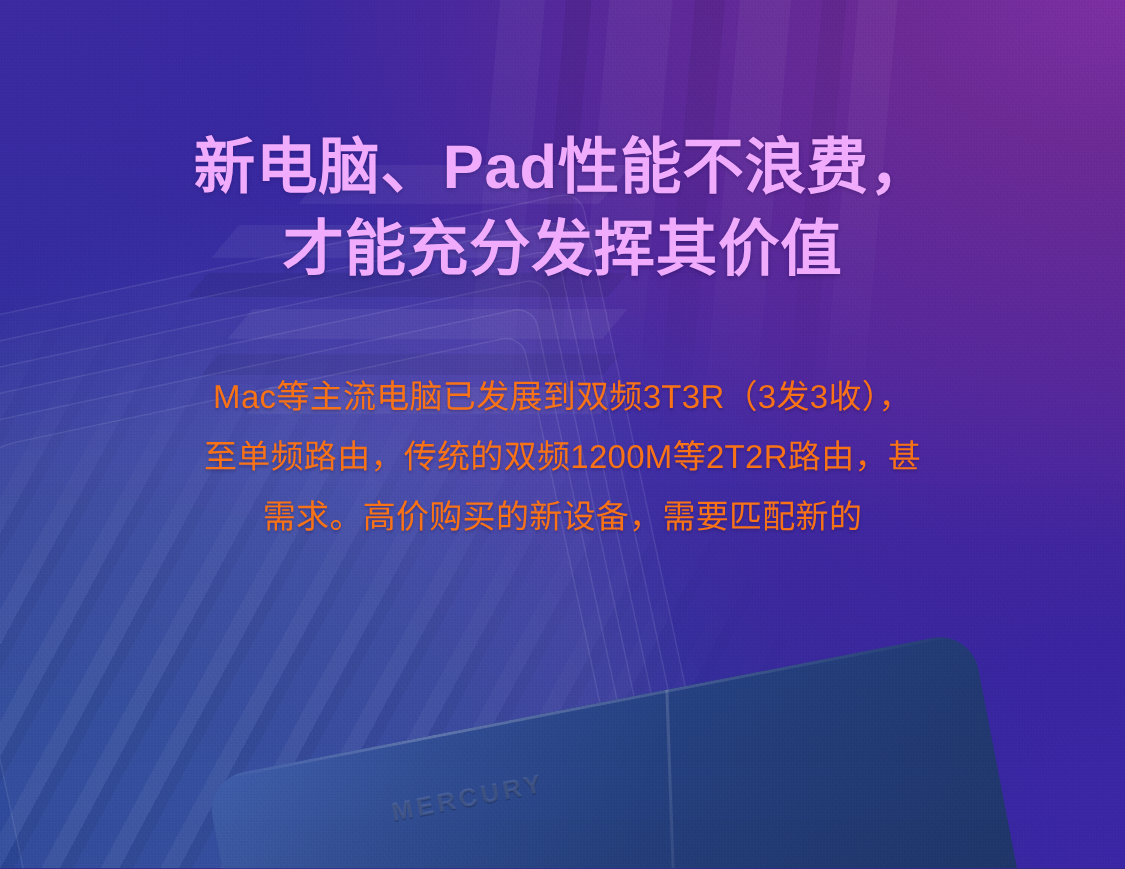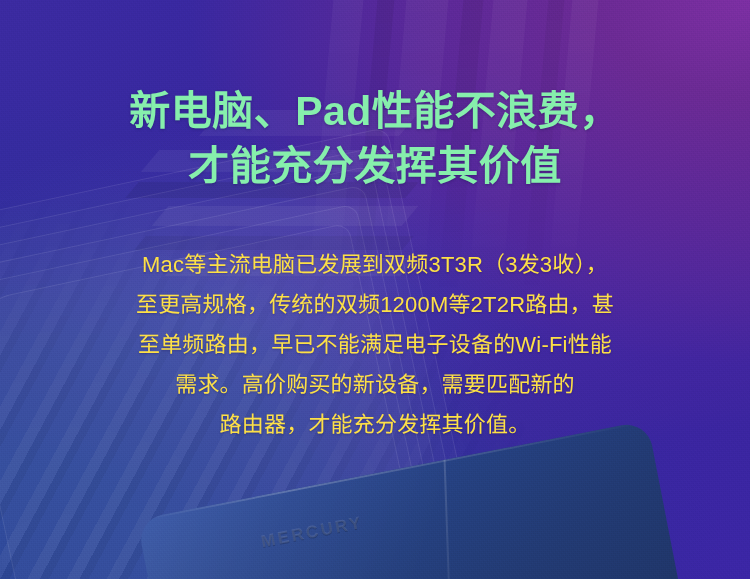--- a/index.html
+++ b/index.html
@@ -154,33 +154,33 @@
   #content {
     position:relative;
     z-index:10;
     width:750px; height:579px;
     text-align:center;
   }
 
   #headline {
     position:absolute;
     left:0; right:0; top:84px;
-    color:#86efac;
+    color:#f0abfc;
     font-size:41px;
     font-weight:700;
     line-height:55px;
     letter-spacing:0.5px;
     text-shadow:0 1px 3px rgba(20,10,60,0.30);
   }
   #headline .hl-line { display:block; white-space:nowrap; }
 
   #paragraph {
     position:absolute;
     left:0; right:0; top:245px;
-    color:#fde047;
+    color:#f97316;
     font-size:22px;
     font-weight:400;
     line-height:40px;
     letter-spacing:0.2px;
     text-shadow:0 1px 2px rgba(20,10,60,0.28);
   }
   #paragraph .p-line { display:block; white-space:nowrap; }
 </style>
 </head>
 <body>
@@ -233,20 +233,18 @@
 
   <div id="content">
 
     <h1 id="headline">
       <span class="hl-line">新电脑、Pad性能不浪费，</span>
       <span class="hl-line">才能充分发挥其价值</span>
     </h1>
 
     <p id="paragraph">
       <span class="p-line">Mac等主流电脑已发展到双频3T3R（3发3收），</span>
-      <span class="p-line">至更高规格，传统的双频1200M等2T2R路由，甚</span>
-      <span class="p-line">至单频路由，早已不能满足电子设备的Wi-Fi性能</span>
+      <span class="p-line">至单频路由，传统的双频1200M等2T2R路由，甚</span>
       <span class="p-line">需求。高价购买的新设备，需要匹配新的</span>
-      <span class="p-line">路由器，才能充分发挥其价值。</span>
     </p>
 
   </div>
 </div>
 
 </body></html>

